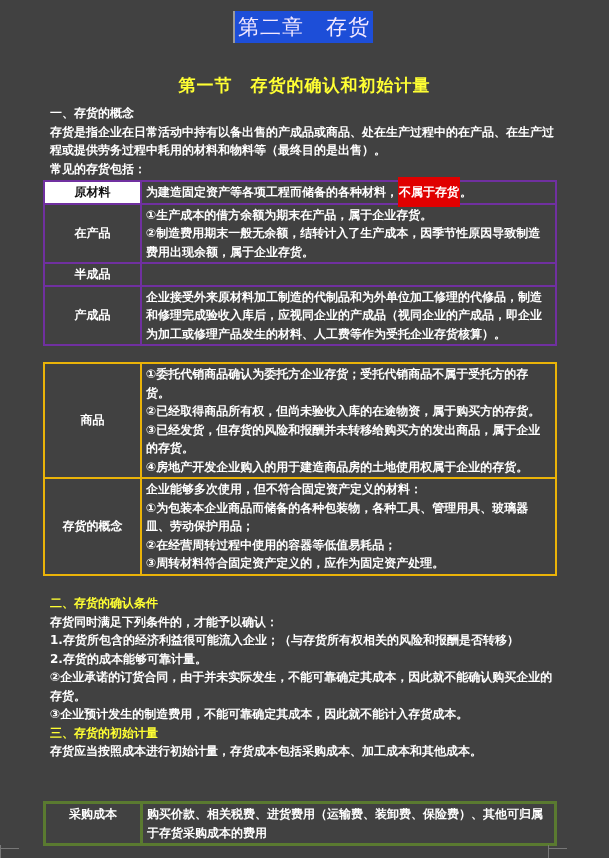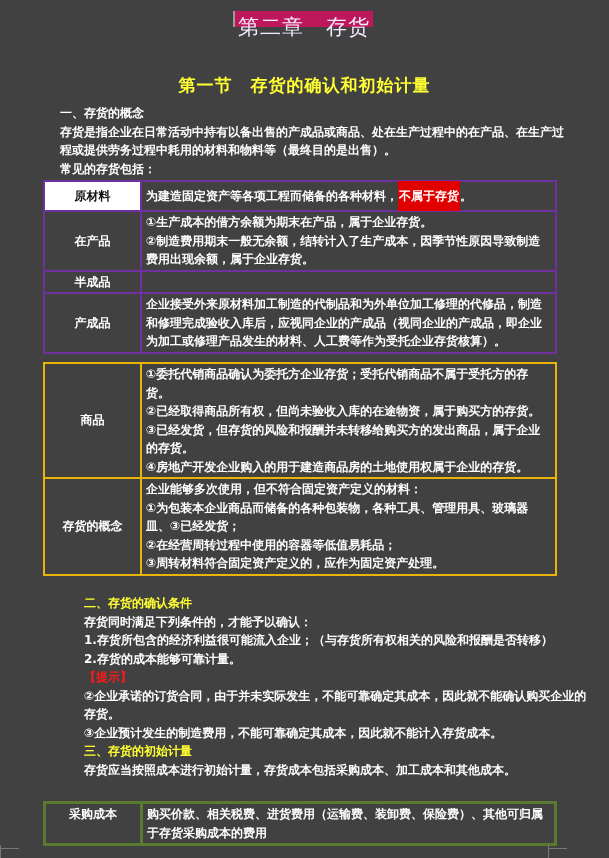--- a/index.html
+++ b/index.html
@@ -5,33 +5,33 @@
   html, body { margin: 0; padding: 0; }
   body {
     width: 609px; height: 858px; overflow: hidden;
     background: #414141;
     font-family: "DejaVu Sans", sans-serif;
     color: #ffffff;
     position: relative;
   }
   .chapter {
     position: absolute; left: 233px; top: 11px;
-    height: 16px; padding: 0 3px 0 3px;
-    background: #be185d; color: #f4e9ff;
+    height: 32px; padding: 0 3px 0 3px;
+    background: #1d4ed8; color: #f4e9ff;
     font-family: "DejaVu Serif", serif;
     font-size: 21px; line-height: 32px; letter-spacing: 1px;
     border-left: 2px solid #9a9a9a;
   }
   .section-title {
     position: absolute; left: 0; width: 609px; top: 74px;
     text-align: center; color: #ffff33;
     font-size: 17px; font-weight: bold; letter-spacing: 1px;
   }
   .para {
-    position: absolute; left: 60px; width: 510px;
+    position: absolute; left: 50px; width: 510px;
     font-size: 12px; line-height: 18.5px; font-weight: bold;
   }
   .yellow { color: #ffff33; }
   .red { color: #ff1a1a; }
   table { border-collapse: collapse; position: absolute; table-layout: fixed; }
   td { font-size: 12px; font-weight: bold; line-height: 18.5px; vertical-align: middle; }
   td.label { text-align: center; }
   td.content { padding: 1px 4px; text-align: left; }
   .tbl-purple td { border: 2px solid #7030a0; }
   .tbl-blue td { border: 2px solid #eab308; }
@@ -53,21 +53,21 @@
   <span class="line">存货是指企业在日常活动中持有以备出售的产成品或商品、处在生产过程中的在产品、在生产过程或提供劳务过程中耗用的材料和物料等（最终目的是出售）。</span>
   <span class="line">常见的存货包括：</span>
 </div>
 
 <table class="tbl-purple" style="left:43px; top:180px; width:514px;">
   <colgroup>
       <col style="width:97px">
       <col>
     </colgroup>
   <tbody>
-      <tr style="height:30px;">
+      <tr style="height:22px;">
     <td class="label white-cell">原材料</td>
     <td class="content"><span>为建造固定资产等各项工程而储备的各种材料，</span><span class="hl-red">不属于存货</span><span>。</span></td>
   </tr>
   <tr style="height:58px;">
     <td class="label">在产品</td>
     <td class="content">
       <span class="line">①生产成本的借方余额为期末在产品，属于企业存货。</span>
       <span class="line">②制造费用期末一般无余额，结转计入了生产成本，因季节性原因导致制造费用出现余额，属于企业存货。</span>
     </td>
   </tr>
@@ -94,34 +94,33 @@
       <span class="line">①委托代销商品确认为委托方企业存货；受托代销商品不属于受托方的存货。</span>
       <span class="line">②已经取得商品所有权，但尚未验收入库的在途物资，属于购买方的存货。</span>
       <span class="line">③已经发货，但存货的风险和报酬并未转移给购买方的发出商品，属于企业的存货。</span>
       <span class="line">④房地产开发企业购入的用于建造商品房的土地使用权属于企业的存货。</span>
     </td>
   </tr>
   <tr style="height:96px;">
     <td class="label">存货的概念</td>
     <td class="content">
       <span class="line">企业能够多次使用，但不符合固定资产定义的材料：</span>
-      <span class="line">①为包装本企业商品而储备的各种包装物，各种工具、管理用具、玻璃器皿、③已经发货；</span>
+      <span class="line">①为包装本企业商品而储备的各种包装物，各种工具、管理用具、玻璃器皿、劳动保护用品；</span>
       <span class="line">②在经营周转过程中使用的容器等低值易耗品；</span>
       <span class="line">③周转材料符合固定资产定义的，应作为固定资产处理。</span>
     </td>
   </tr>
 </tbody>
   </table>
 
-<div class="para" style="top:594px;margin-left:24px;">
+<div class="para" style="top:594px;">
   <span class="line yellow">二、存货的确认条件</span>
   <span class="line">存货同时满足下列条件的，才能予以确认：</span>
   <span class="line">1.存货所包含的经济利益很可能流入企业；（与存货所有权相关的风险和报酬是否转移）</span>
   <span class="line">2.存货的成本能够可靠计量。</span>
-  <span class="line red">【提示】</span>
   <span class="line">②企业承诺的订货合同，由于并未实际发生，不能可靠确定其成本，因此就不能确认购买企业的存货。</span>
   <span class="line">③企业预计发生的制造费用，不能可靠确定其成本，因此就不能计入存货成本。</span>
   <span class="line yellow">三、存货的初始计量</span>
   <span class="line">存货应当按照成本进行初始计量，存货成本包括采购成本、加工成本和其他成本。</span>
 </div>
 
 <table class="tbl-green" style="left:43px; top:801px; width:514px;">
   <colgroup>
       <col style="width:97px">
       <col>

